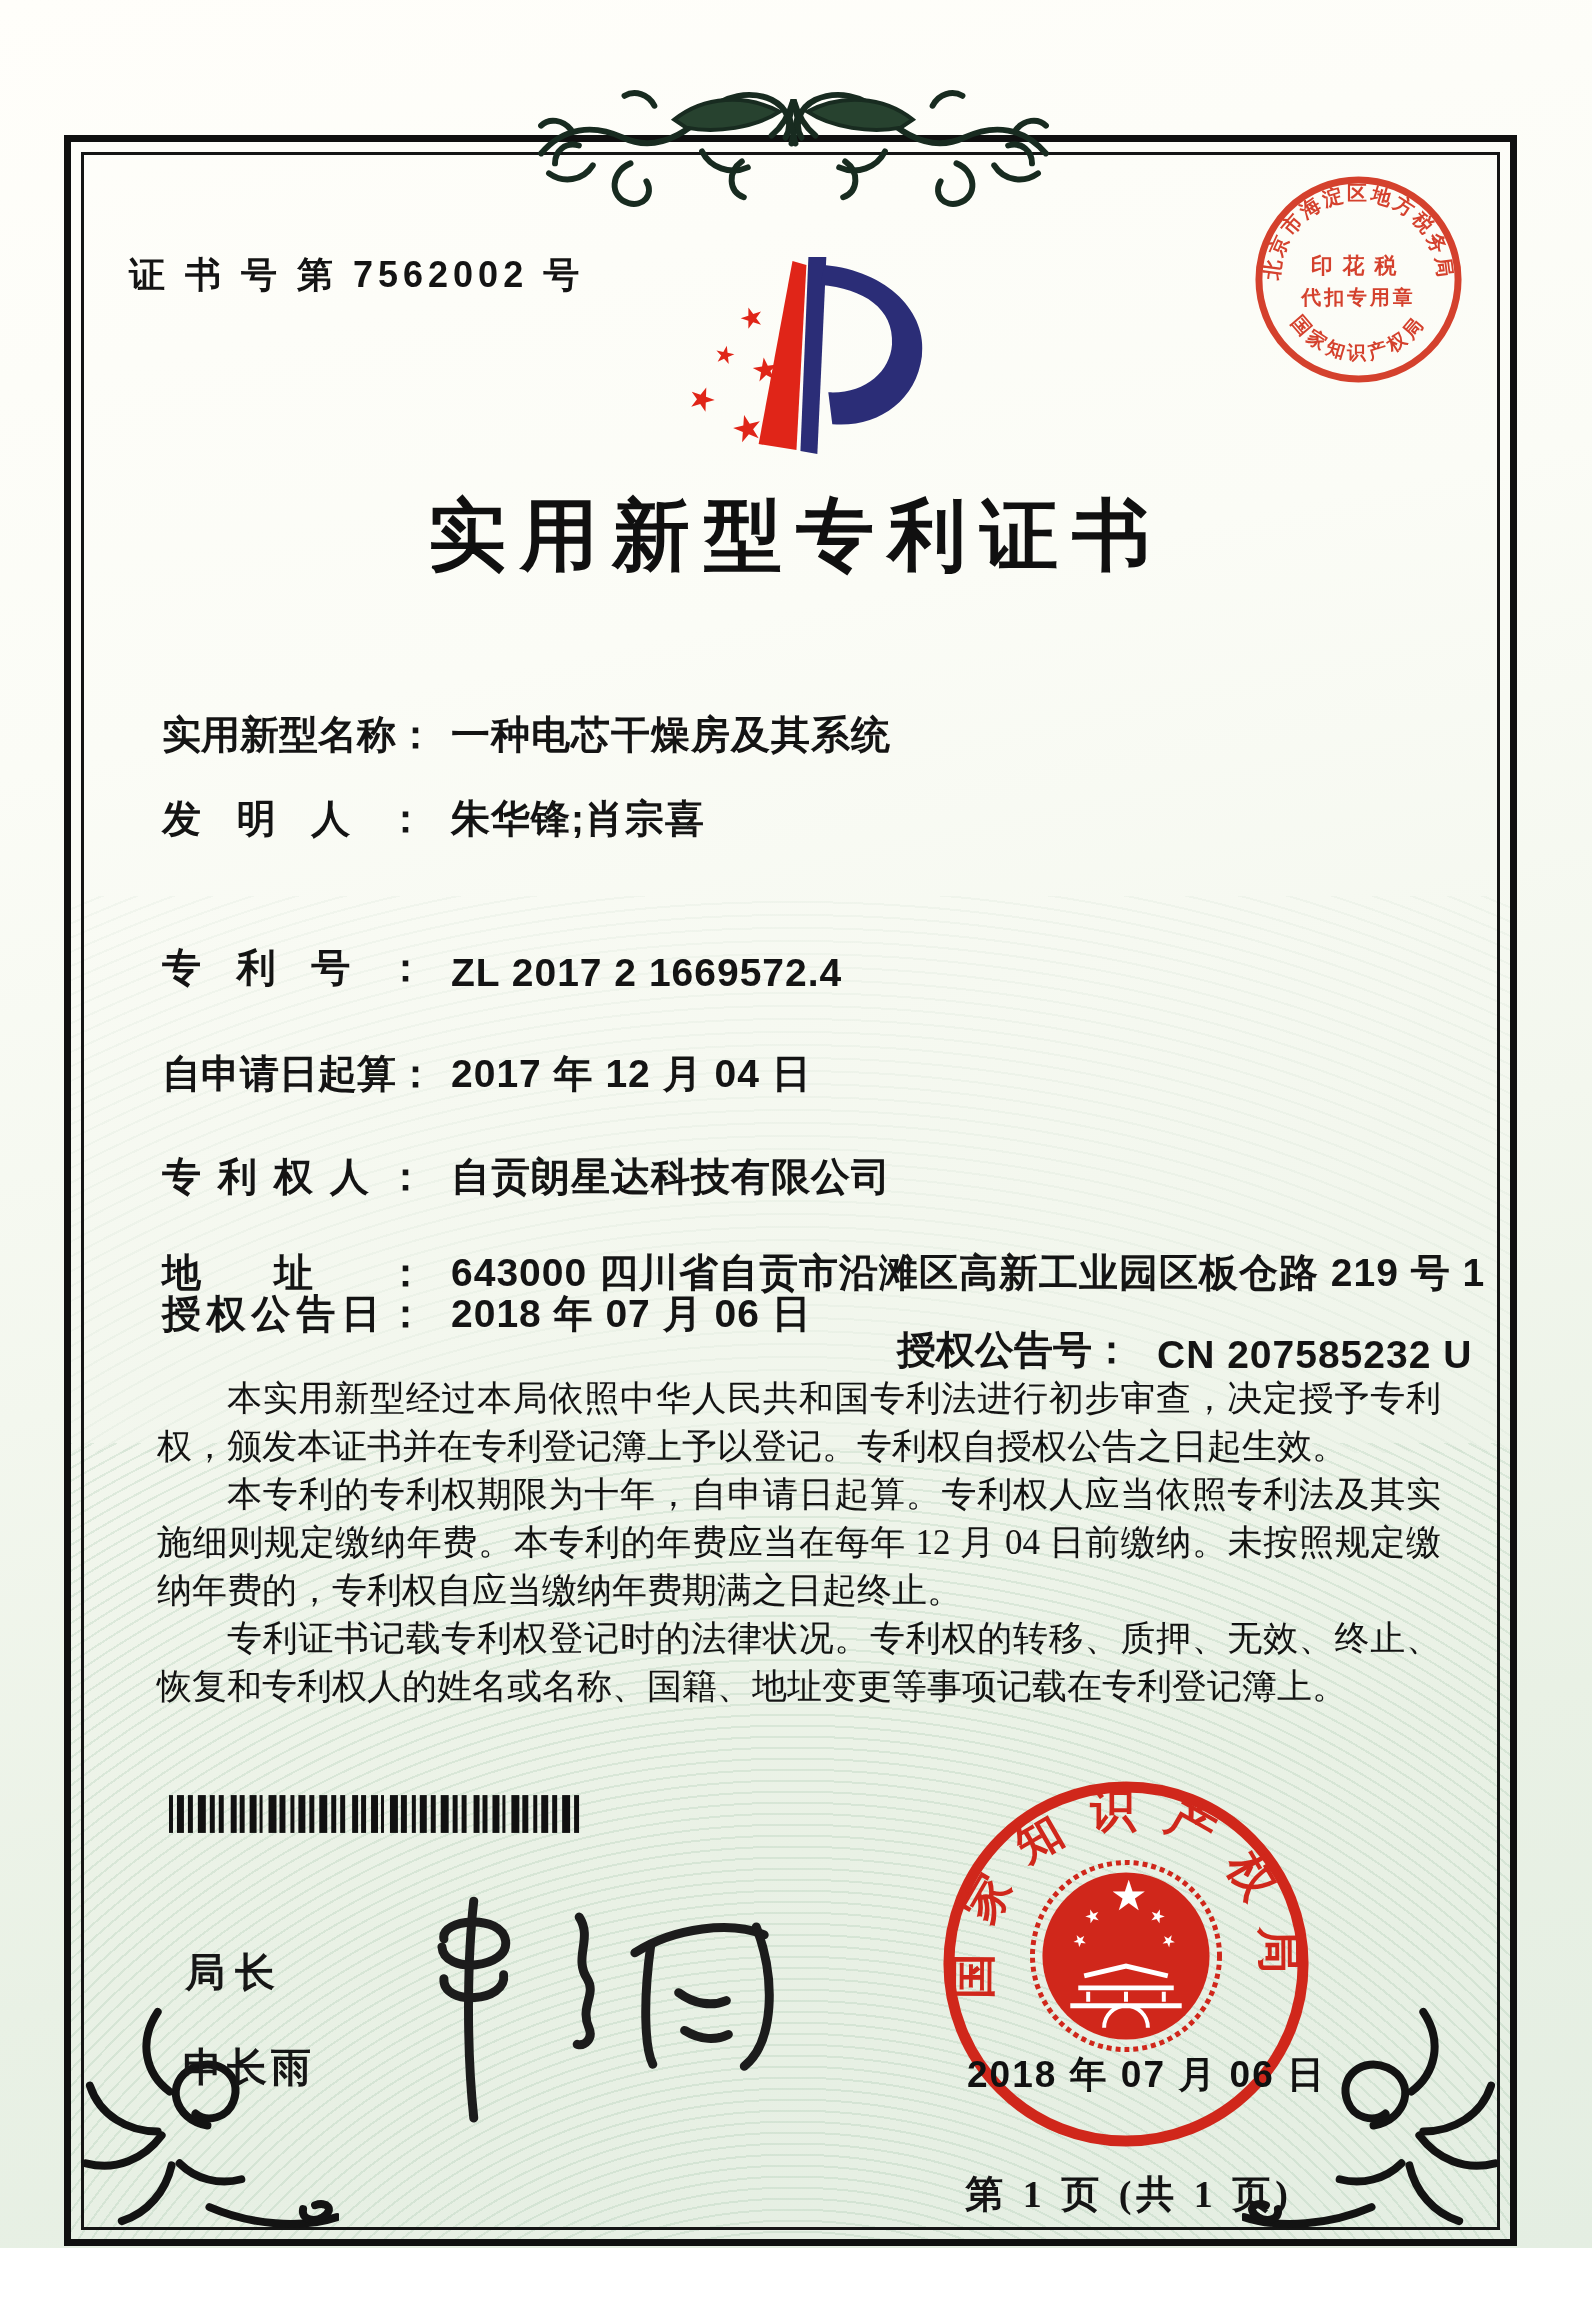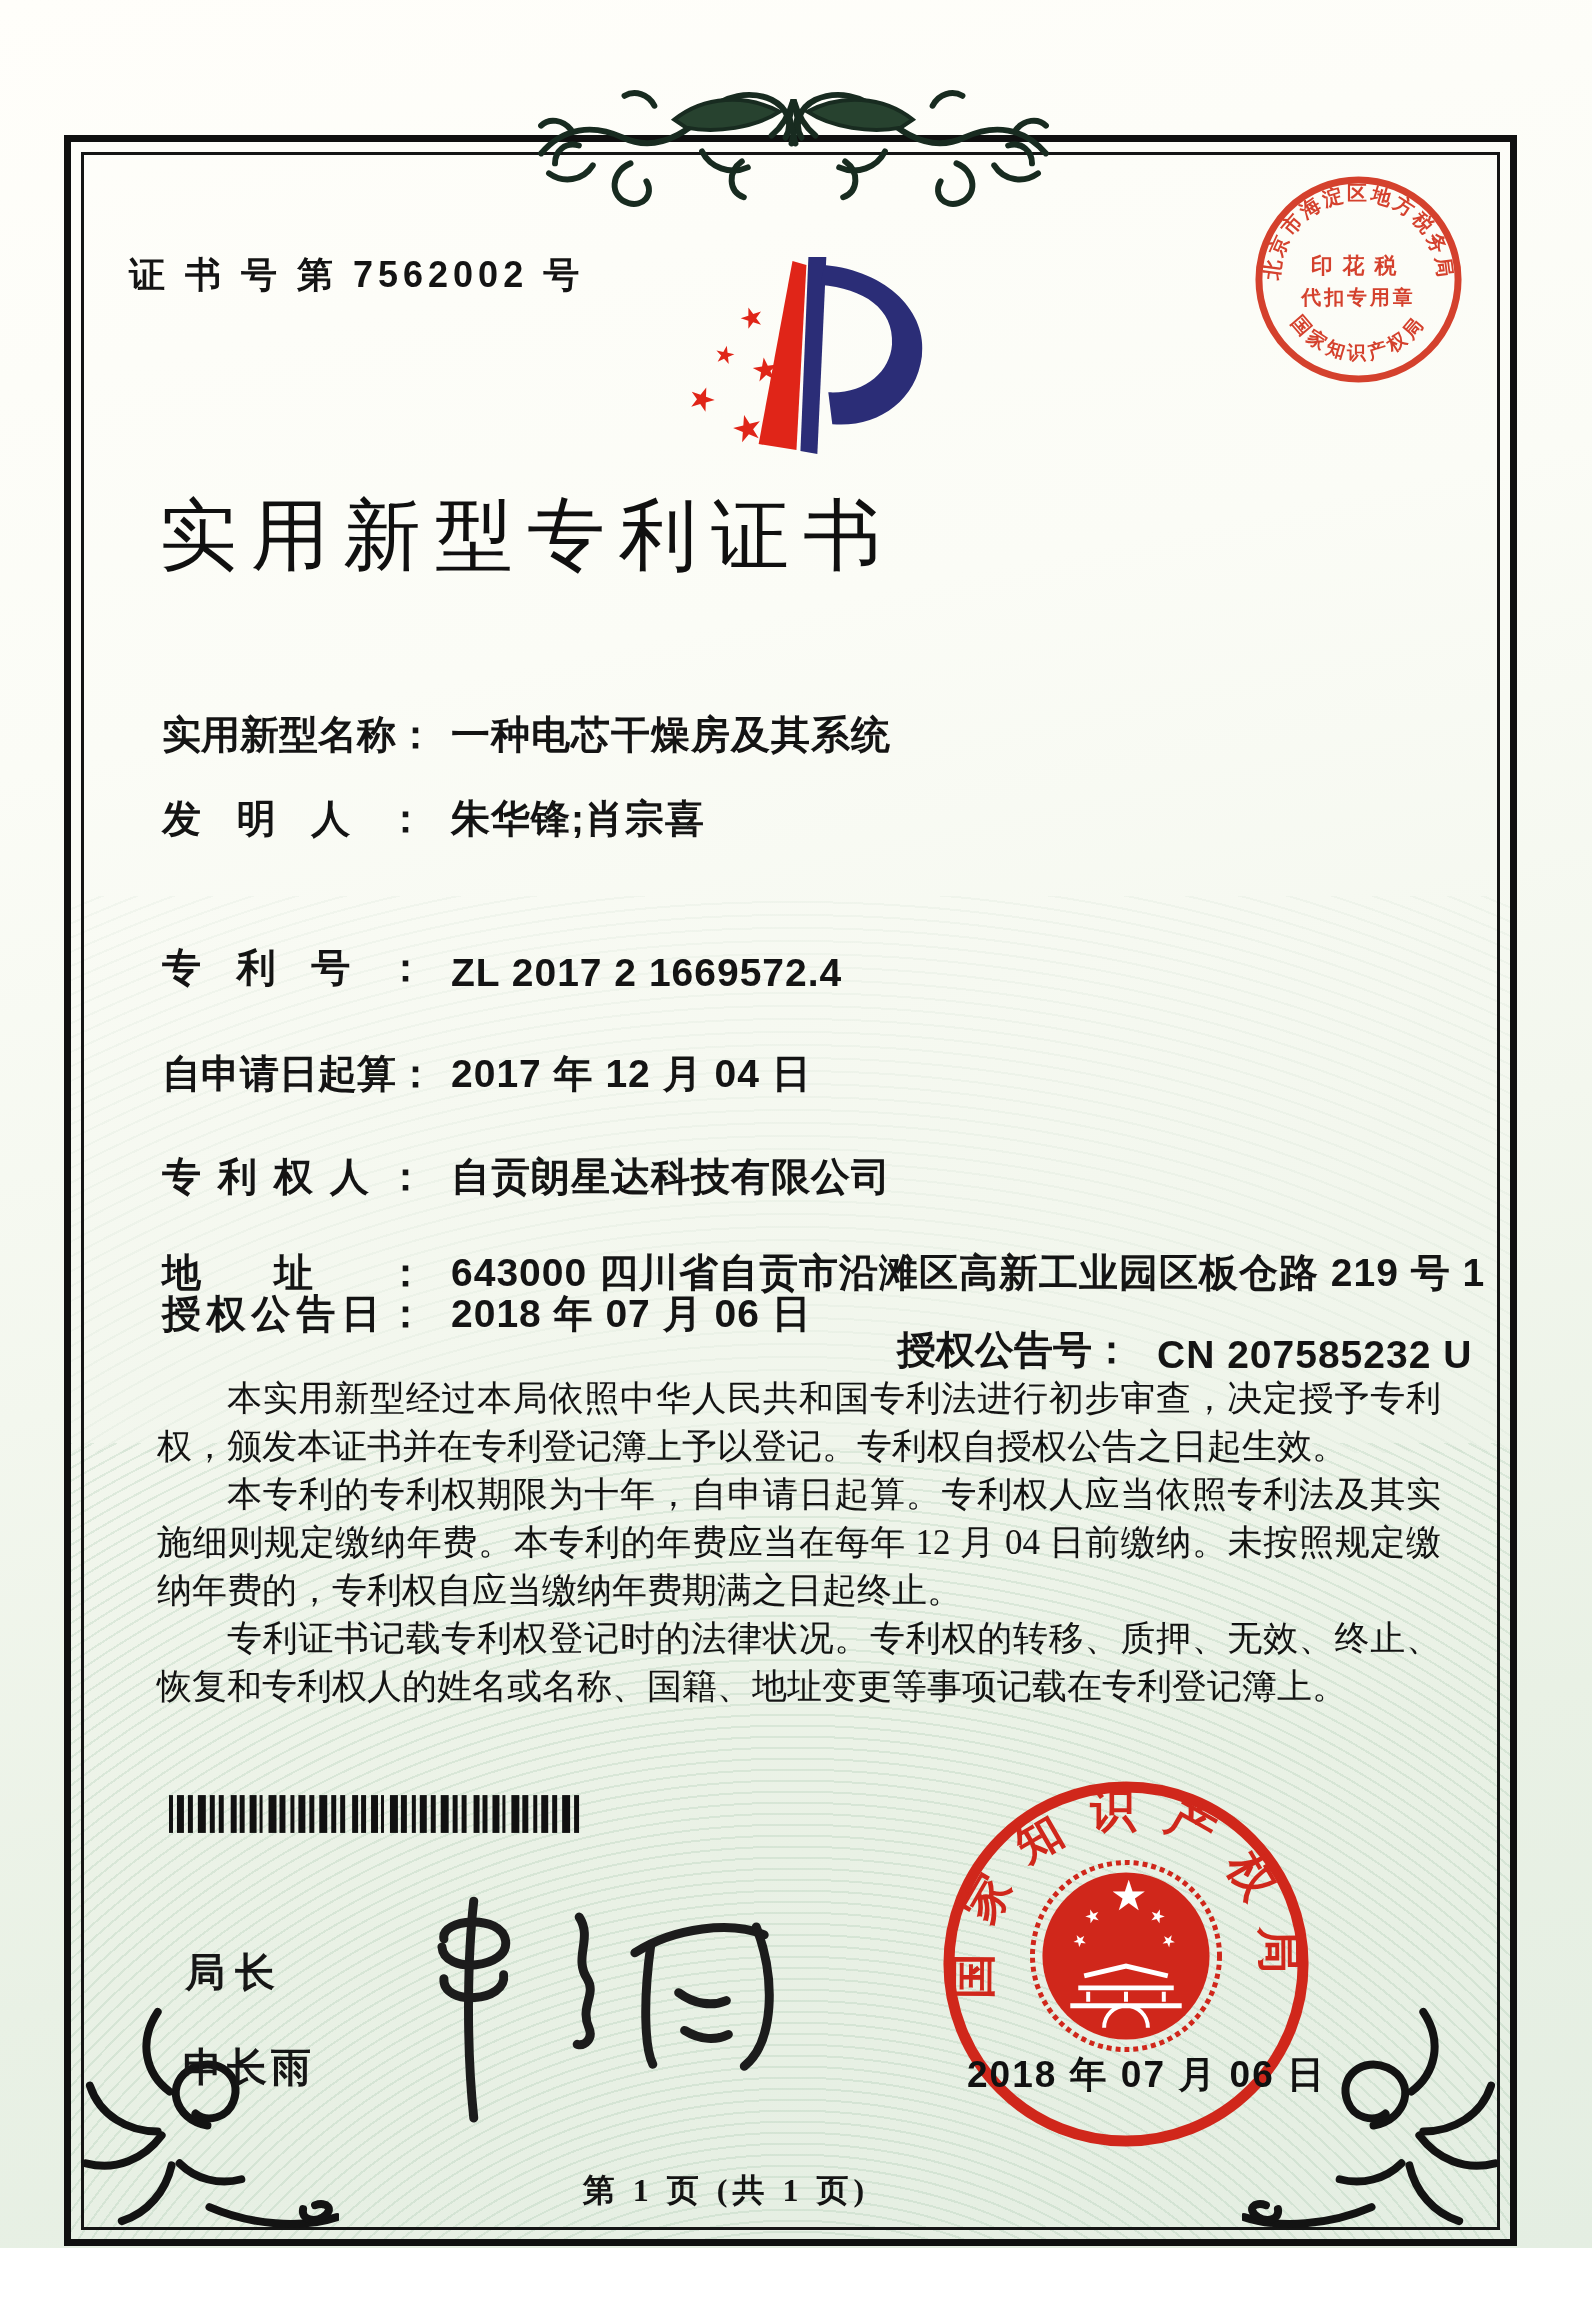--- a/index.html
+++ b/index.html
@@ -13,22 +13,22 @@
   .guilloche2{position:absolute;left:70px;top:896px;width:1445px;height:557px;
      background:repeating-radial-gradient(circle at 50% 300%, rgba(140,175,150,0.18) 0 2px, rgba(140,175,150,0) 2px 13px);
      opacity:.4;pointer-events:none;}
   
   .frame-outer{position:absolute;left:64px;top:135px;width:1453px;height:2111px;border:7px solid #101010;box-sizing:border-box;}
   .frame-inner{position:absolute;left:81px;top:152px;width:1419px;height:2078px;border:3px solid #151515;box-sizing:border-box;}
   .orn{position:absolute;pointer-events:none;}
   
   .cert-no{position:absolute;left:129px;top:251px;font-size:36px;font-weight:700;color:#141414;letter-spacing:5px;}
   
-  .title{position:absolute;left:159px;top:484px;width:1274px;margin:0;text-align:left;
-         font-family:"Liberation Serif",serif;font-size:78px;font-weight:400;color:#101010;letter-spacing:14px;}
+  .title{position:absolute;left:159px;top:484px;width:1274px;margin:0;text-align:center;
+         font-family:"Liberation Serif",serif;font-size:78px;font-weight:700;color:#101010;letter-spacing:14px;}
   
   .row{position:absolute;left:162px;font-size:39px;font-weight:700;color:#141414;white-space:nowrap;}
   .flabel{display:inline-block;width:263px;text-align:justify;text-align-last:justify;vertical-align:bottom;}
   .fvalue{margin-left:26px;letter-spacing:1px;}
   .row.grant2{left:897px;}
   .row.grant2 .flabel{width:auto;text-align-last:auto;}
   .addr-line2{position:absolute;left:453px;top:1303px;font-size:39px;font-weight:700;color:#141414;letter-spacing:1px;}
   
   .body-text{position:absolute;left:157px;top:1375px;width:1284px;
      font-family:"Liberation Serif",serif;font-size:35px;line-height:48px;color:#131313;text-align:justify;}
@@ -40,22 +40,22 @@
   .dir-name{position:absolute;left:183px;top:2040px;font-size:40px;font-weight:700;color:#161616;letter-spacing:4px;}
   .signature{position:absolute;left:428px;top:1883px;}
   
   .seal{position:absolute;left:933px;top:1771px;}
   .seal-date{position:absolute;left:967px;top:2050px;font-size:37px;font-weight:700;color:#111111;letter-spacing:2px;z-index:9;}
   
   .stamp{position:absolute;left:1246px;top:167px;opacity:.93;}
   
   .logo{position:absolute;left:637px;top:245px;}
   
-  .footer{position:absolute;left:159px;top:2169px;width:1134px;text-align:center;
-     font-family:"Liberation Serif",serif;font-size:32px;font-weight:700;color:#141414;letter-spacing:5px;}
+  .footer{position:absolute;left:159px;top:2169px;width:1134px;text-align:right;
+     font-family:"Liberation Serif",serif;font-size:38px;font-weight:700;color:#141414;letter-spacing:5px;}
 </style>
 </head>
 <body>
 
 <div class="page">
 
   <div class="guilloche2"></div>
   <div class="guilloche"></div>
 
   <div class="frame-outer"></div>

